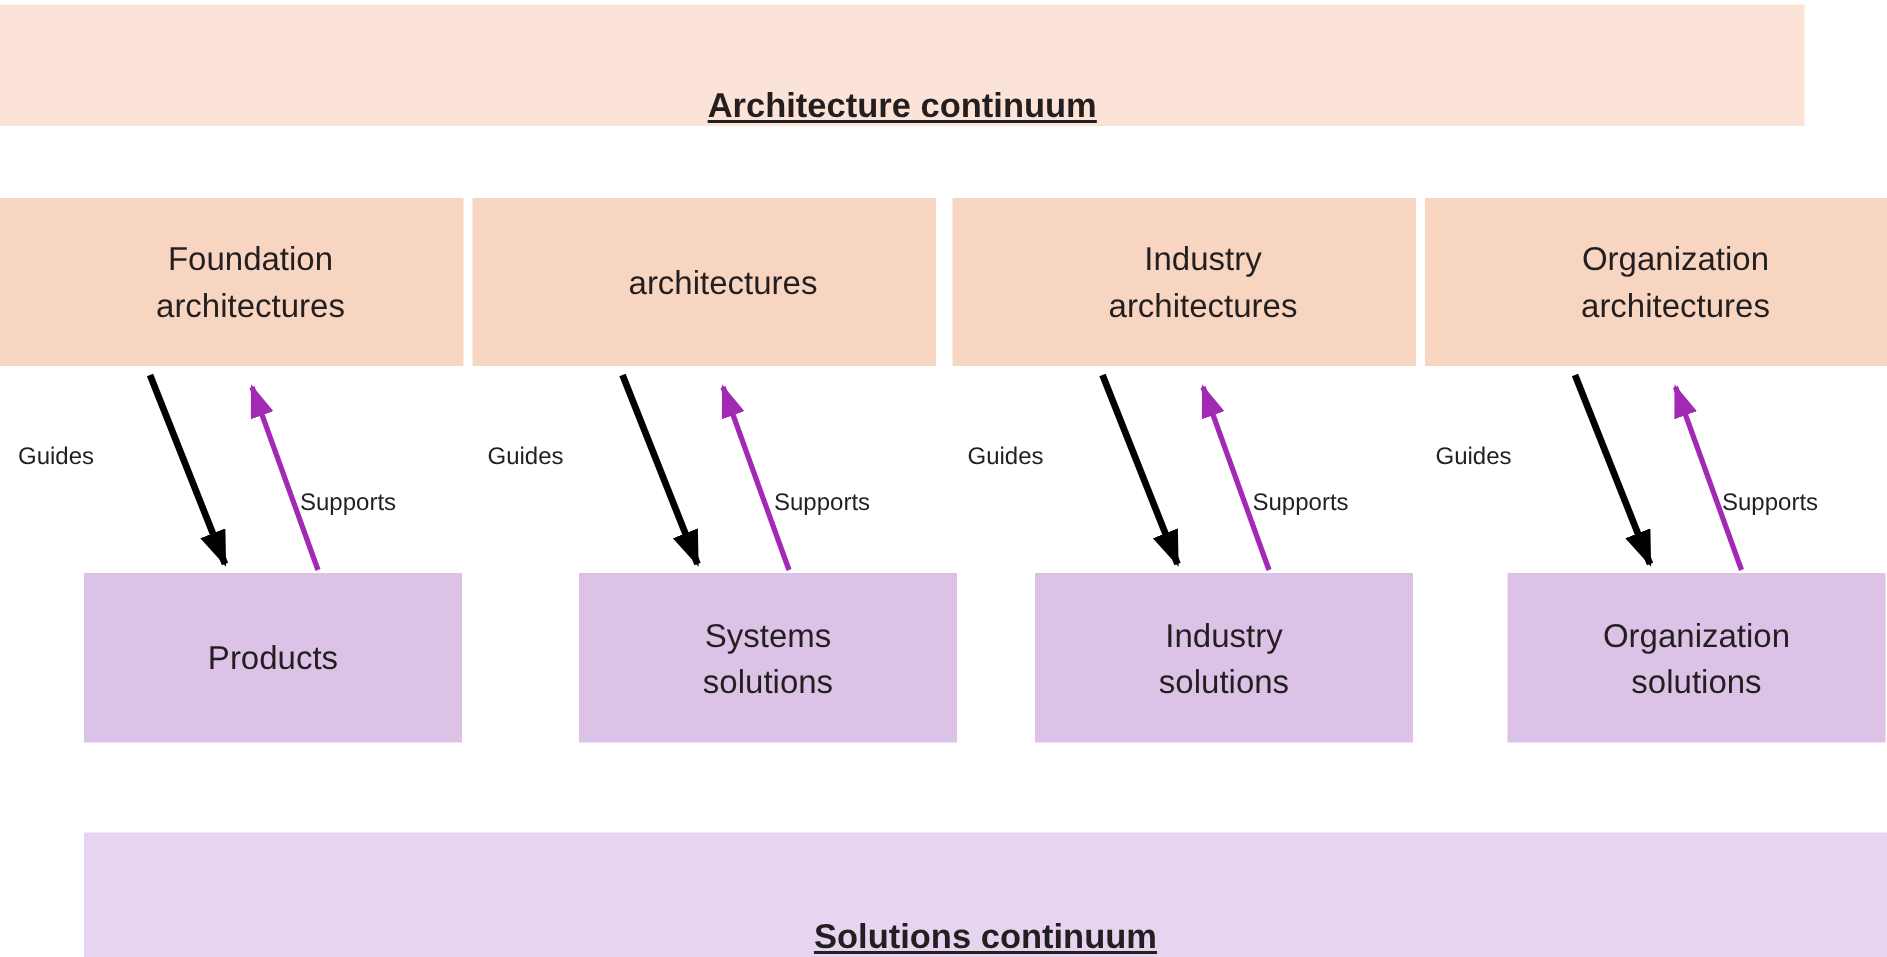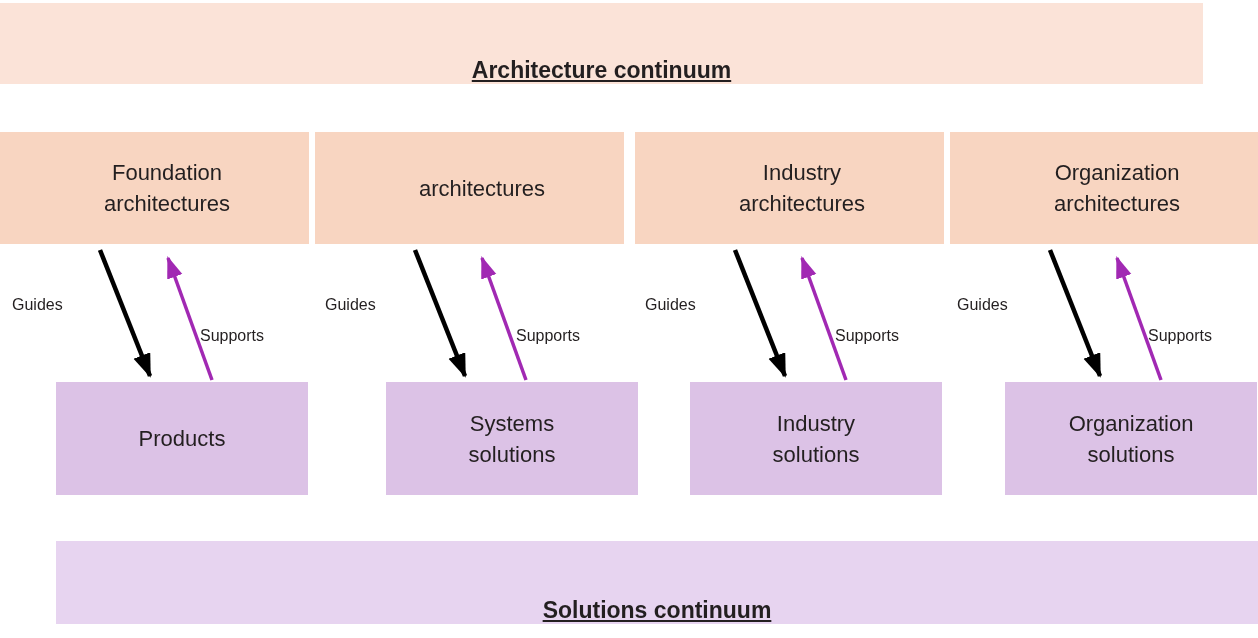--- a/index.html
+++ b/index.html
@@ -6,21 +6,21 @@
   .canvas{
     position:relative;width:1258px;height:638px;background:#ffffff;
     font-family:"Liberation Sans",sans-serif;color:var(--text-dark,#231f20);
     overflow:hidden;
   }
   .bar{
     position:absolute;display:flex;align-items:flex-end;justify-content:center;
     font-weight:bold;font-size:23px;text-decoration:underline;
   }
   .bar.top{left:0;top:3px;width:1203px;height:81px;background:var(--continuum-bar-peach,#fbe3d8);}
-  .bar.bottom{left:56px;top:541px;width:1202px;height:83px;background:var(--continuum-bar-lavender,#e7d4f0);}
+  .bar.bottom{left:56px;top:555px;width:1202px;height:83px;background:var(--continuum-bar-lavender,#e7d4f0);}
   .box{
     position:absolute;display:flex;flex-direction:column;align-items:center;justify-content:center;
     text-align:center;font-size:22px;line-height:31px;
   }
   .box.upper{top:132px;width:284px;height:112px;background:var(--architecture-box-peach,#f8d5c1);padding-left:25px;}
   .box.lower{top:382px;width:252px;height:113px;background:var(--solutions-box-lavender,#dcc2e6);}
   .u0{left:0;}   .u1{left:315px;} .u2{left:635px;} .u3{left:950px;}
   .l0{left:56px;} .l1{left:386px;} .l2{left:690px;} .l3{left:1005px;width:253px;}
   .ln{display:block;}
   .edge-label{position:absolute;font-size:16px;white-space:nowrap;margin-top:20px;}

